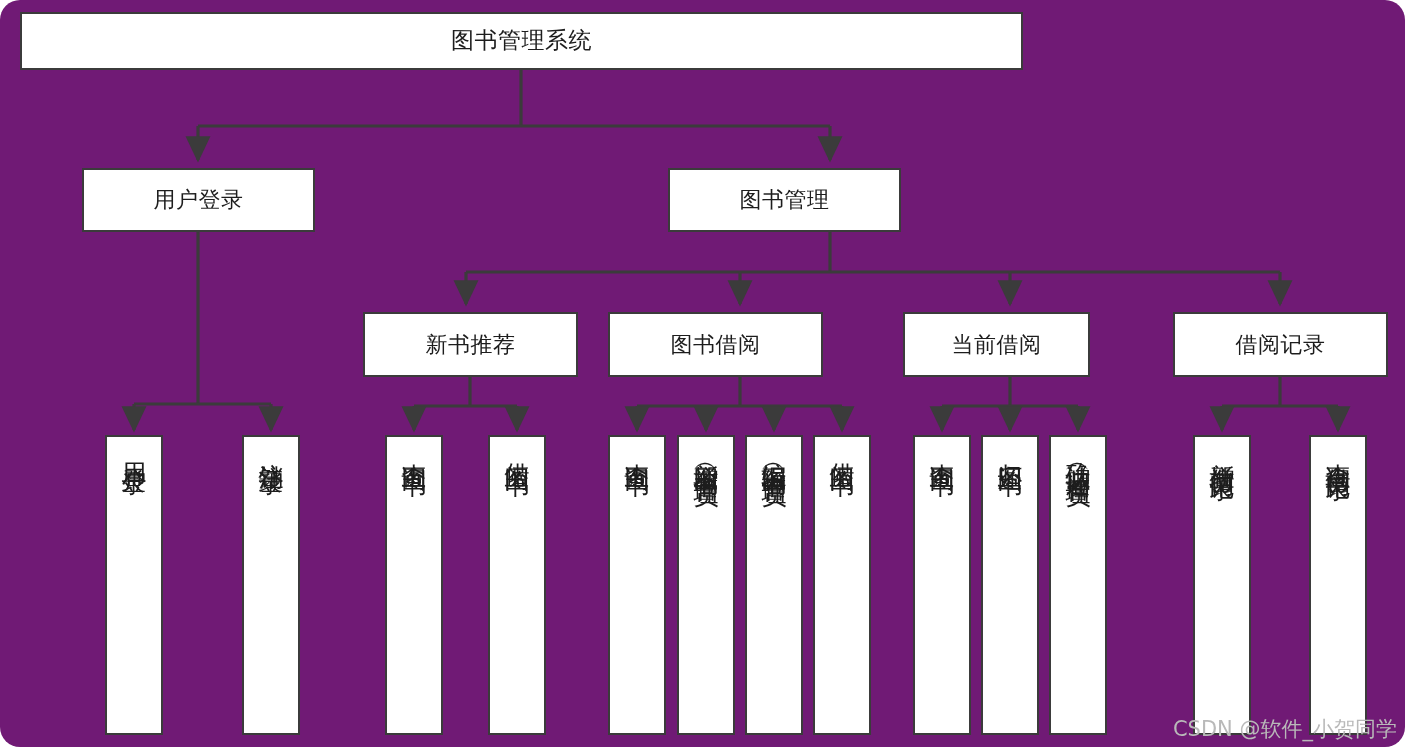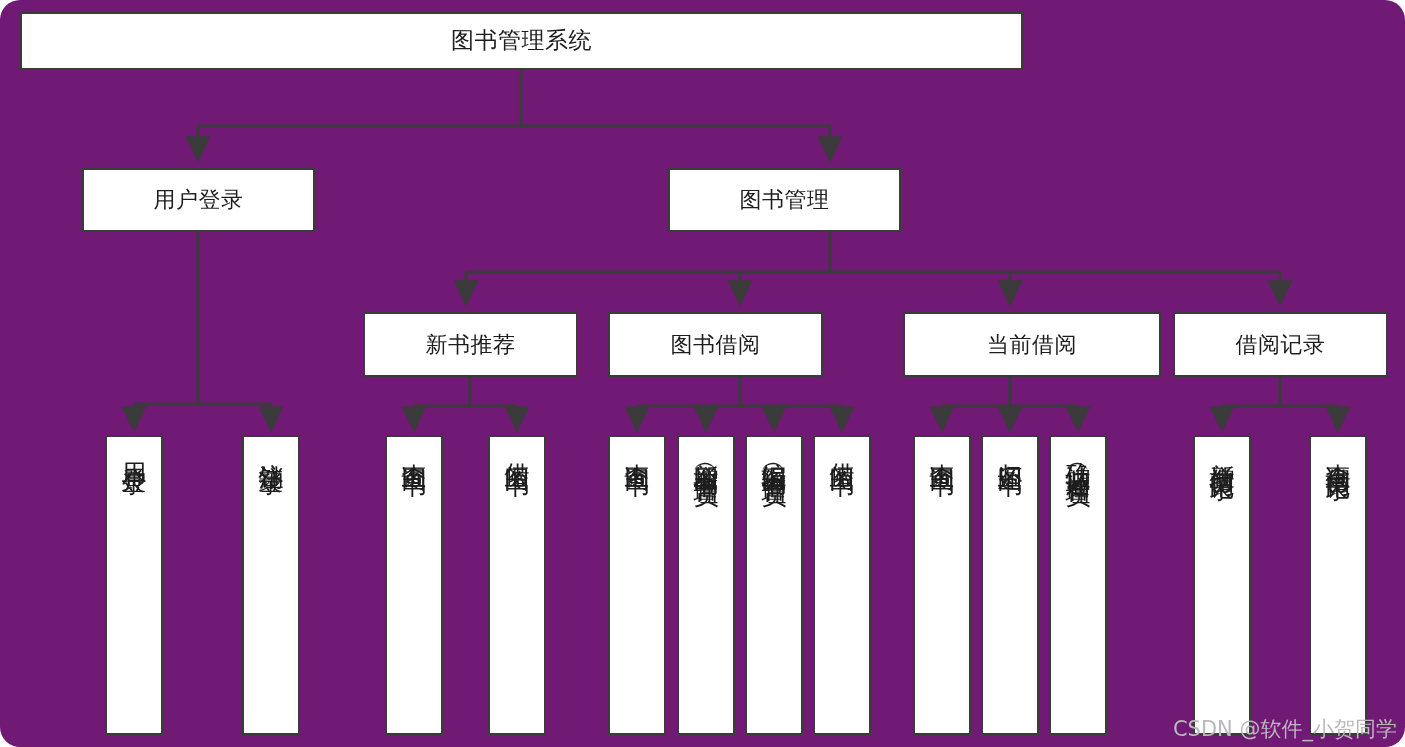--- a/index.html
+++ b/index.html
@@ -131,21 +131,21 @@
   <div class="node h" style="left:668px;top:168px;width:233px;height:64px;">
     <span class="lbl">图书管理</span>
   </div>
 
   <div class="node h" style="left:363px;top:312px;width:215px;height:65px;">
     <span class="lbl">新书推荐</span>
   </div>
   <div class="node h" style="left:608px;top:312px;width:215px;height:65px;">
     <span class="lbl">图书借阅</span>
   </div>
-  <div class="node h" style="left:903px;top:312px;width:258px;height:65px;">
+  <div class="node h" style="left:903px;top:312px;width:187px;height:65px;">
     <span class="lbl">当前借阅</span>
   </div>
   <div class="node h" style="left:1173px;top:312px;width:215px;height:65px;">
     <span class="lbl">借阅记录</span>
   </div>
 
   <div class="node v" style="left:105px;top:435px;width:58px;height:300px;">
     <span class="lbl">用户登录</span>
   </div>
   <div class="node v" style="left:242px;top:435px;width:58px;height:300px;">

